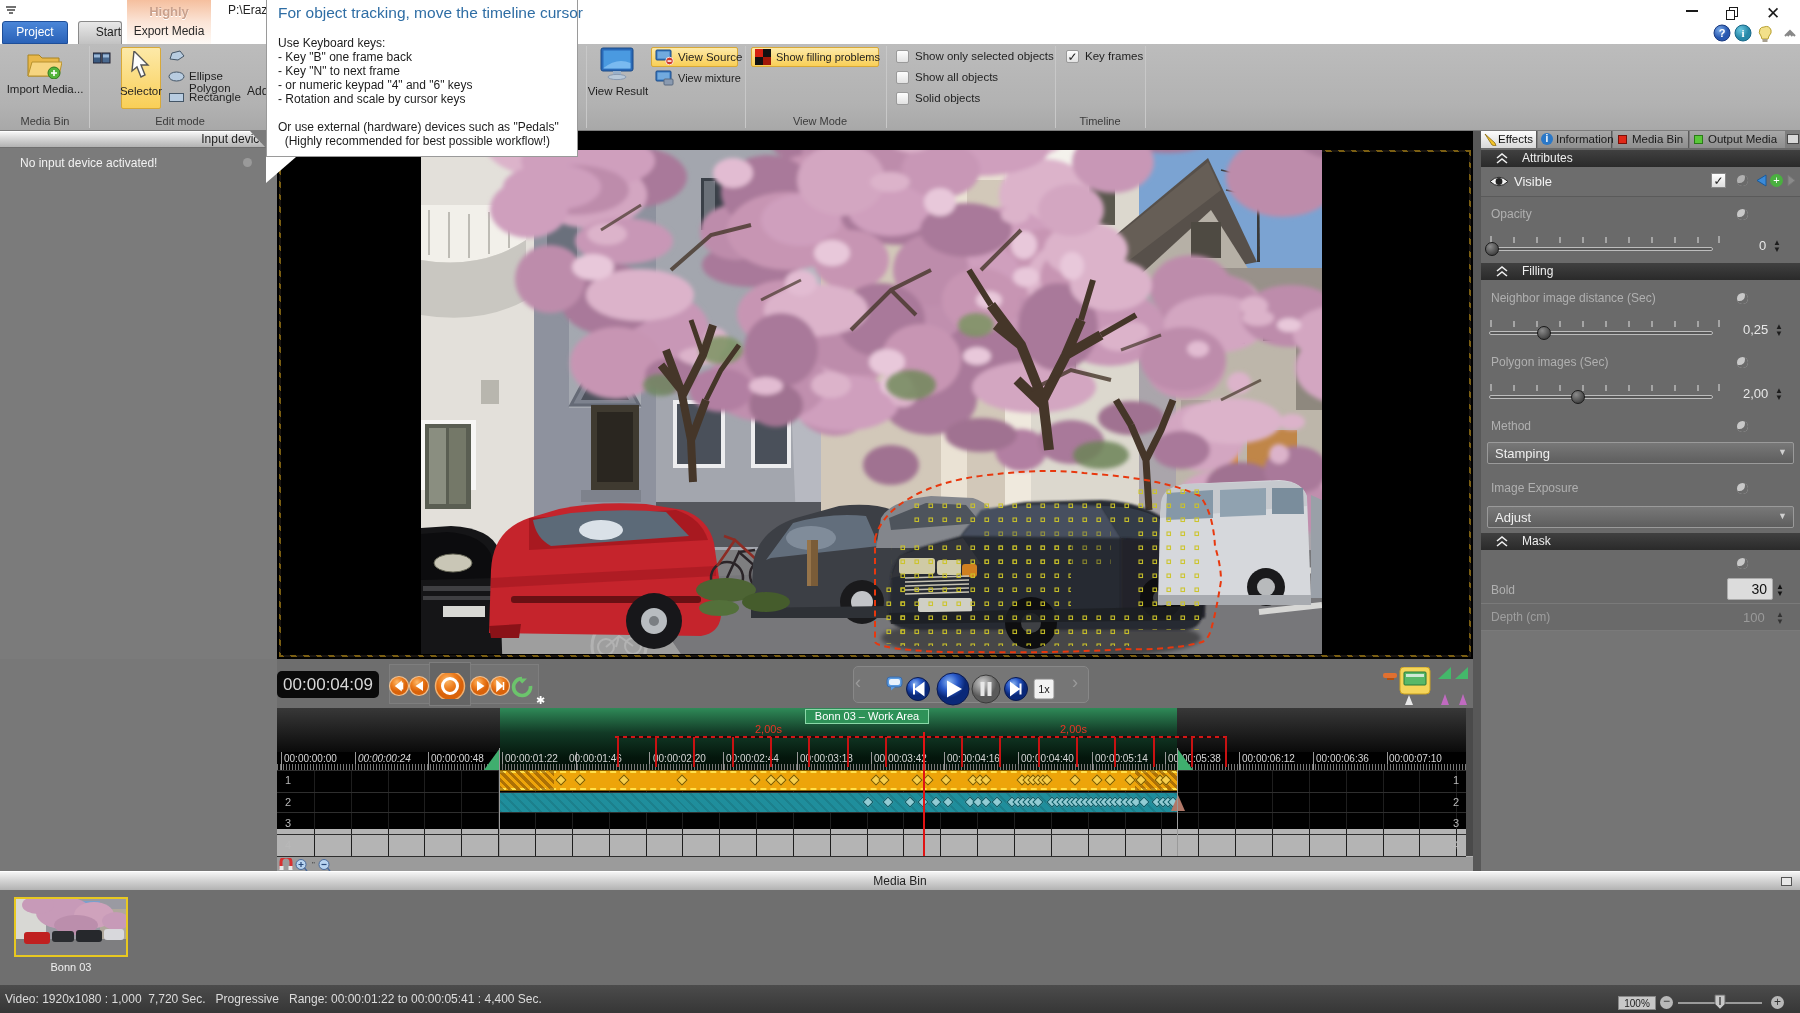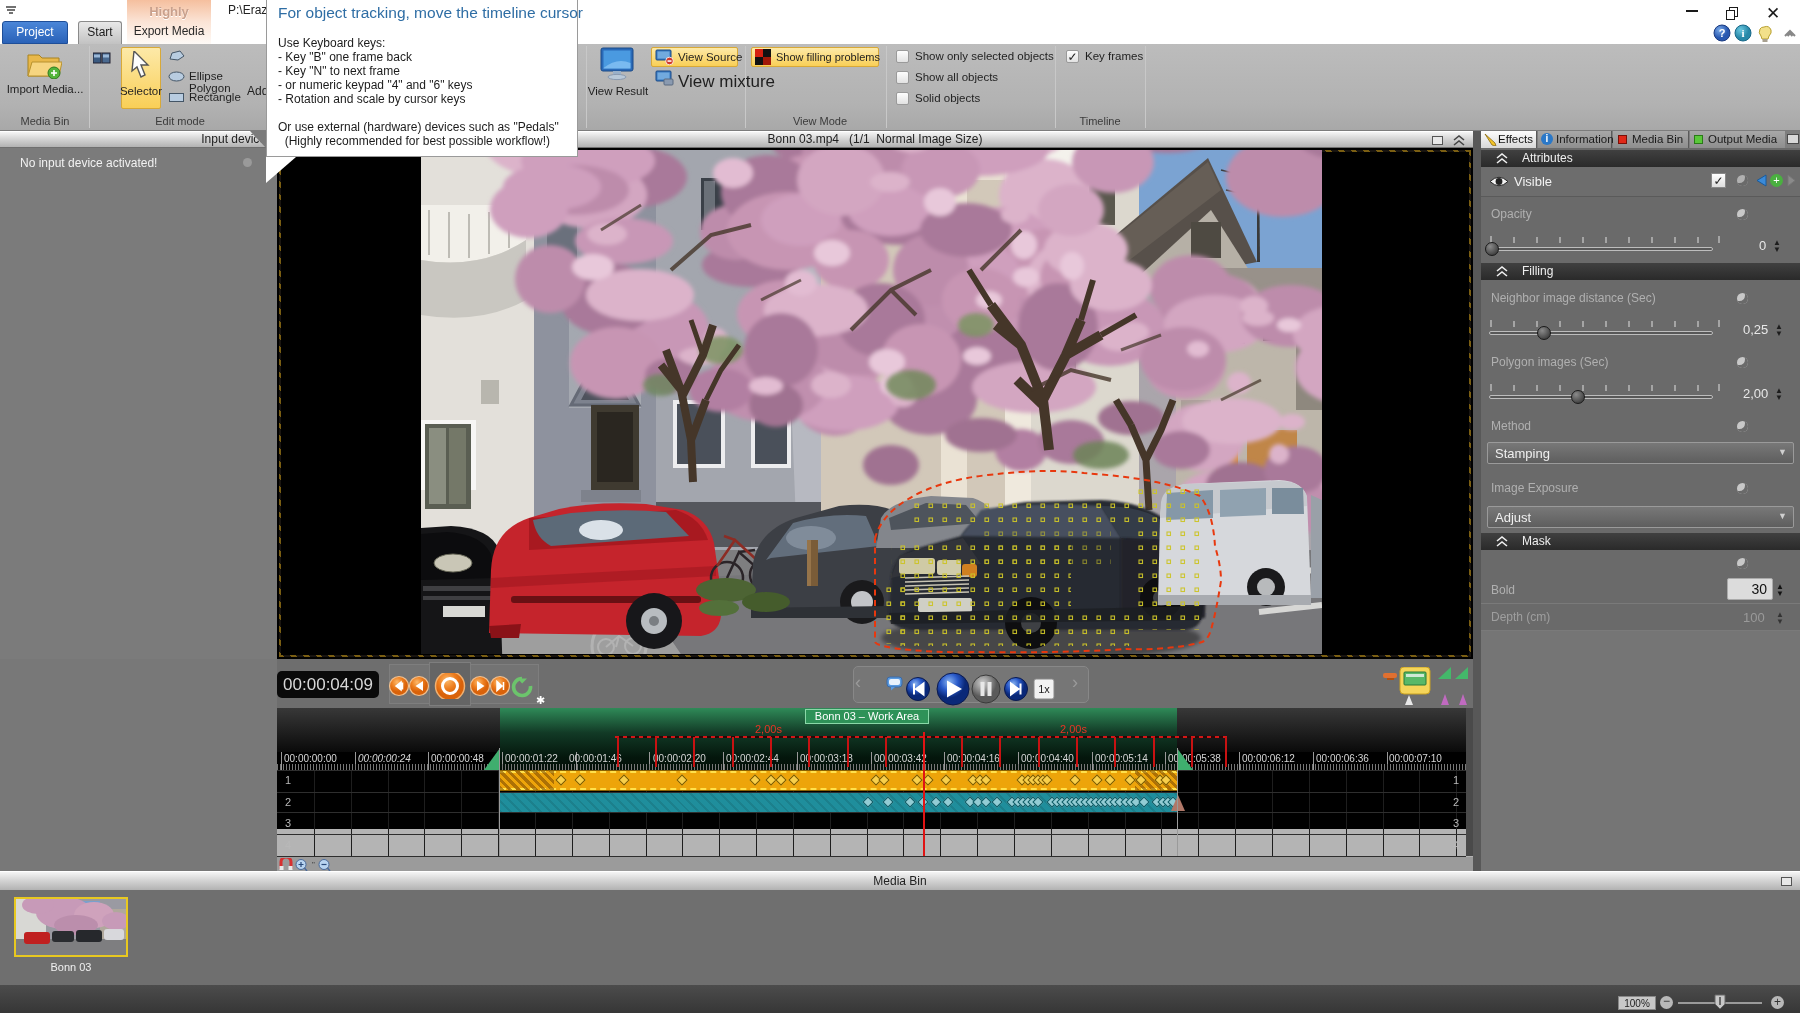--- a/index.html
+++ b/index.html
@@ -15,21 +15,21 @@
     font-size:13px; font-weight:bold; color:#c9a08c; text-shadow:0 1px 0 #fff; }
   #pathtxt { left:228px; top:3px; font-size:12px; color:#222; }
   .winbtn { top:5px; color:#1a1a1a; font-size:15px; }
 
   
   #tab-project { left:2px; top:21px; width:66px; height:23px;
     background:linear-gradient(#4a86d8, #2a62b8); border:1px solid #1e4e98;
     border-radius:3px 3px 0 0; color:#fff; font-size:12px; text-align:center; line-height:21px; }
   #tab-start { left:78px; top:21px; width:44px; height:23px;
     background:linear-gradient(#e8e8e8,#c2c2c2); border:1px solid #8a8a8a; border-bottom:none;
-    border-radius:3px 3px 0 0; color:#1a1a1a; font-size:12px; text-align:center; line-height:21px; }
+    border-radius:3px 3px 0 0; color:#1a1a1a; font-size:12px; text-align:right; line-height:21px; }
   #tab-export { left:127px; top:21px; width:84px; height:23px; color:#2a2a2a; font-size:12px;
     text-align:center; line-height:21px; }
 
   
   #ribbon { left:0; top:44px; width:1800px; height:87px;
     background:linear-gradient(#bcbcbc,#b2b2b2 70%,#a8a8a8); border-bottom:1px solid #7c7c7c; }
   .rsep { position:absolute; top:2px; width:1px; height:82px; background:#999;
     border-right:1px solid #c8c8c8; }
   .grplabel { position:absolute; top:71px; font-size:11px; color:#3b3b3b; text-align:center; }
   .ylwbtn { position:absolute; background:linear-gradient(#fde9a8,#f9cf57);
@@ -178,21 +178,21 @@
     <rect x="2.5" y="2.5" width="12" height="7" fill="#72aade"></rect>
     <circle cx="14.5" cy="12" r="3.8" fill="#d03828" stroke="#fff" stroke-width="0.8"></circle>
     <rect x="12.5" y="11.3" width="4" height="1.5" fill="#fff"></rect>
   </svg>
   <div style="position:absolute; left:678px; top:7px; font-size:11.5px; color:#1f1f1f;">View Source</div>
   <svg style="position:absolute; left:655px; top:26px;" width="20" height="16" viewBox="0 0 20 16">
     <rect x="1" y="1" width="15" height="10" rx="1" fill="#3a7ac0" stroke="#1a4a88"></rect>
     <rect x="2.5" y="2.5" width="12" height="7" fill="#72aade"></rect>
     <rect x="9" y="9" width="9" height="6" rx="1" fill="#8a9ab0" stroke="#5a6a80"></rect>
   </svg>
-  <div style="position:absolute; left:678px; top:28px; font-size:17px; color:#1f1f1f;">View mixture</div>
+  <div style="position:absolute; left:678px; top:28px; font-size:11px; color:#1f1f1f;">View mixture</div>
   <div class="rsep" style="left:745px;"></div>
   <div class="ylwbtn" style="left:751px; top:3px; width:128px; height:20px;"></div>
   <svg style="position:absolute; left:755px; top:5px;" width="16" height="16" viewBox="0 0 16 16">
     <rect x="0" y="0" width="16" height="16" fill="#111"></rect>
     <rect x="0" y="0" width="8" height="8" fill="#d42010"></rect>
     <rect x="8" y="8" width="8" height="8" fill="#a01808"></rect>
   </svg>
   <div style="position:absolute; left:776px; top:7px; font-size:11px; color:#1f1f1f;">Show filling problems</div>
   <div class="grplabel" style="left:700px; width:240px;">View Mode</div>
   <div class="rsep" style="left:886px;"></div>
@@ -210,26 +210,20 @@
   <div class="rsep" style="left:1145px;"></div>
 </div>
 
 <div id="leftpanel" class="abs">
   <div class="hdrbar" style="position:absolute; left:0; top:0; width:266px; height:17px; clip-path:polygon(0 0, 250px 0, 266px 17px, 0 17px);text-align:right;">Input device</div>
   <div style="position:absolute; left:8px; top:25px; color:#f2f2f2; font-size:12px;margin-left:12px;">No input device activated!</div>
   <div style="position:absolute; left:243px; top:27px; width:9px; height:9px; border-radius:50%; background:#9a9a9a;"></div>
 </div>
 
 <div id="videopanel" class="abs">
-  <div id="vhdr" class="hdrbar">Bonn 03.mp4&nbsp;&nbsp;&nbsp;(1/1&nbsp;&nbsp;Normal Image Size)
-  <div style="position:absolute; right:30px; top:4px; width:11px; height:9px; background:#e8e8e8; border:1px solid #555;"></div>
-  <svg style="position:absolute; right:8px; top:3px;" width="12" height="11" viewBox="0 0 12 11">
-        <path d="M1 5 L6 1 L11 5 M1 10 L6 6 L11 10" stroke="#444" stroke-width="1.6" fill="none"></path>
-      </svg>
-</div>
   <div id="viewport"></div>
 </div>
 
 <svg class="abs" style="left:421px; top:150px; z-index:5;" width="901" height="504" viewBox="0 0 901 504">
   <defs>
     <pattern id="dots" width="14" height="14" patternUnits="userSpaceOnUse">
       <rect x="4" y="4" width="3.5" height="3.5" fill="none" stroke="#ccc428" stroke-width="1.1"></rect>
     </pattern>
     <filter id="soft">
         <feGaussianBlur stdDeviation="1.1"></feGaussianBlur>
@@ -1039,20 +1033,21 @@
       <rect x="0" y="40" width="110" height="16" fill="#7e7e80"></rect>
       <rect x="8" y="33" width="26" height="12" rx="3" fill="#c02020"></rect>
       <rect x="36" y="32" width="22" height="11" rx="3" fill="#2a2c30"></rect>
       <rect x="60" y="31" width="26" height="12" rx="3" fill="#26282c"></rect>
       <rect x="88" y="30" width="20" height="11" rx="3" fill="#d8d8dc"></rect>
     </svg>
   </div>
   <div style="position:absolute; left:14px; top:70px; width:114px; text-align:center; color:#f0f0f0; font-size:11px;">Bonn 03</div>
 </div>
 <div id="statusbar" class="abs">
+  <span style="position:absolute; left:5px; top:7px;">Video: 1920x1080 : 1,000&nbsp;&nbsp;7,720 Sec.&nbsp;&nbsp;&nbsp;Progressive&nbsp;&nbsp;&nbsp;Range: 00:00:01:22 to 00:00:05:41 : 4,400 Sec.</span>
   <div style="position:absolute; left:1618px; top:11px; width:38px; height:14px; background:#c8c8c8; border:1px solid #888; color:#222; font-size:10px; text-align:center; line-height:13px;">100%</div>
   <div style="position:absolute; left:1660px; top:11px; width:13px; height:13px; border-radius:50%; background:#b8b8b8; color:#333; font-size:12px; line-height:11px; text-align:center;">−</div>
   <div style="position:absolute; left:1678px; top:17px; width:84px; height:2px; background:#9a9a9a;"></div>
   <svg style="position:absolute; left:1714px; top:9px;" width="12" height="16" viewBox="0 0 12 16">
       <path d="M1 1 L11 1 L11 10 L6 15 L1 10 Z" fill="#c8c8c8" stroke="#666"></path>
       <rect x="5" y="3" width="2" height="8" fill="#666"></rect>
     </svg>
   <div style="position:absolute; left:1771px; top:11px; width:13px; height:13px; border-radius:50%; background:#b8b8b8; color:#333; font-size:12px; line-height:12px; text-align:center;">+</div>
 </div>
 

